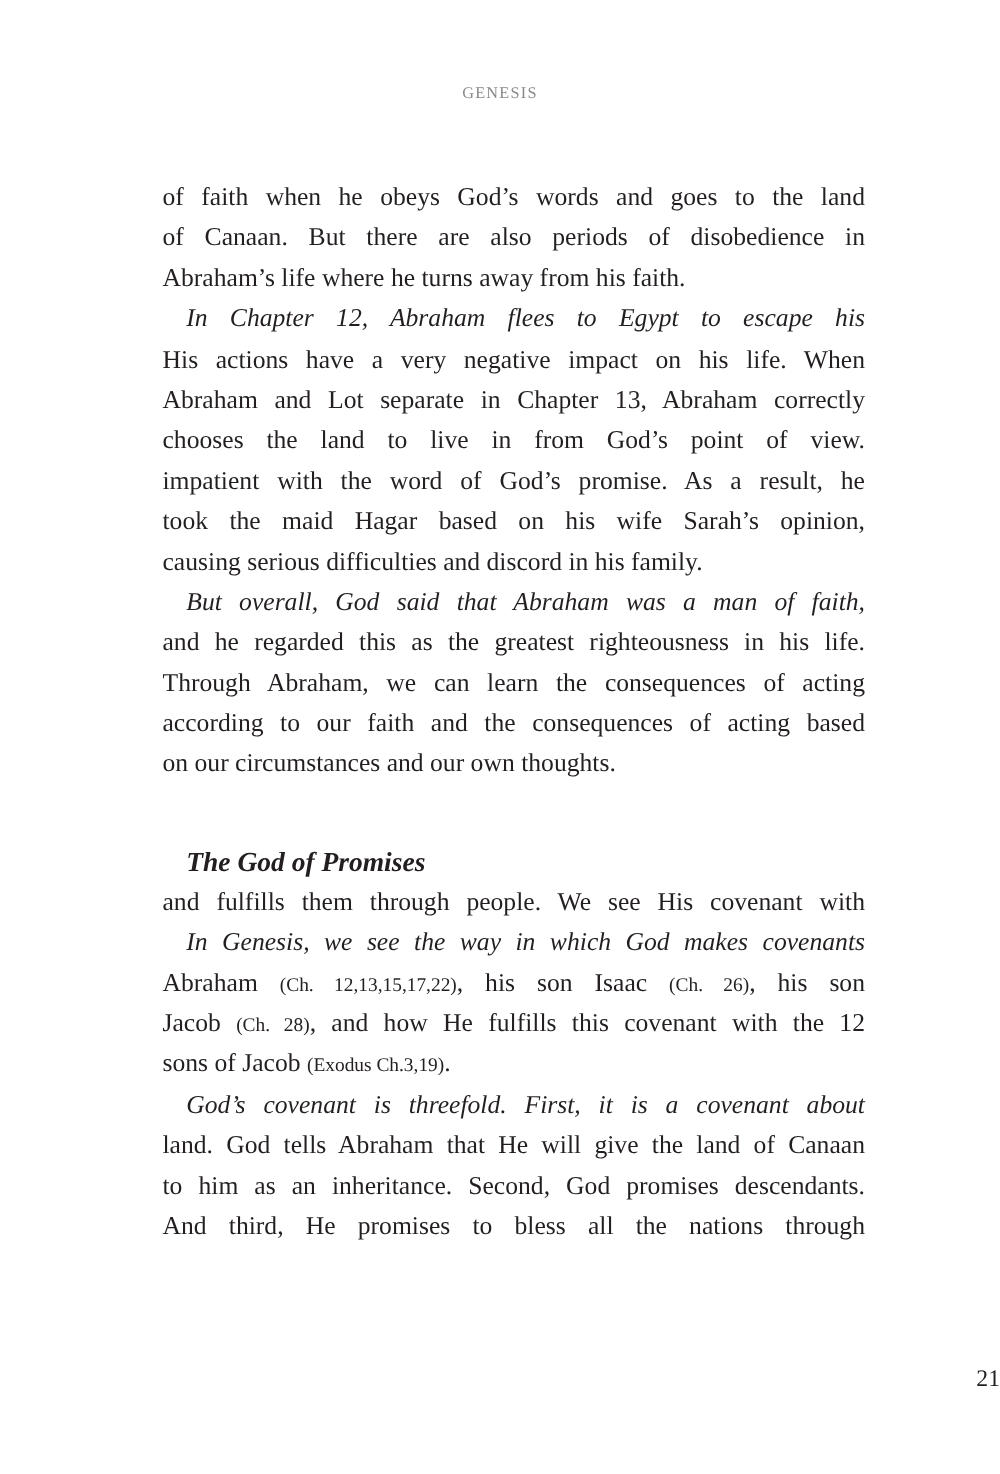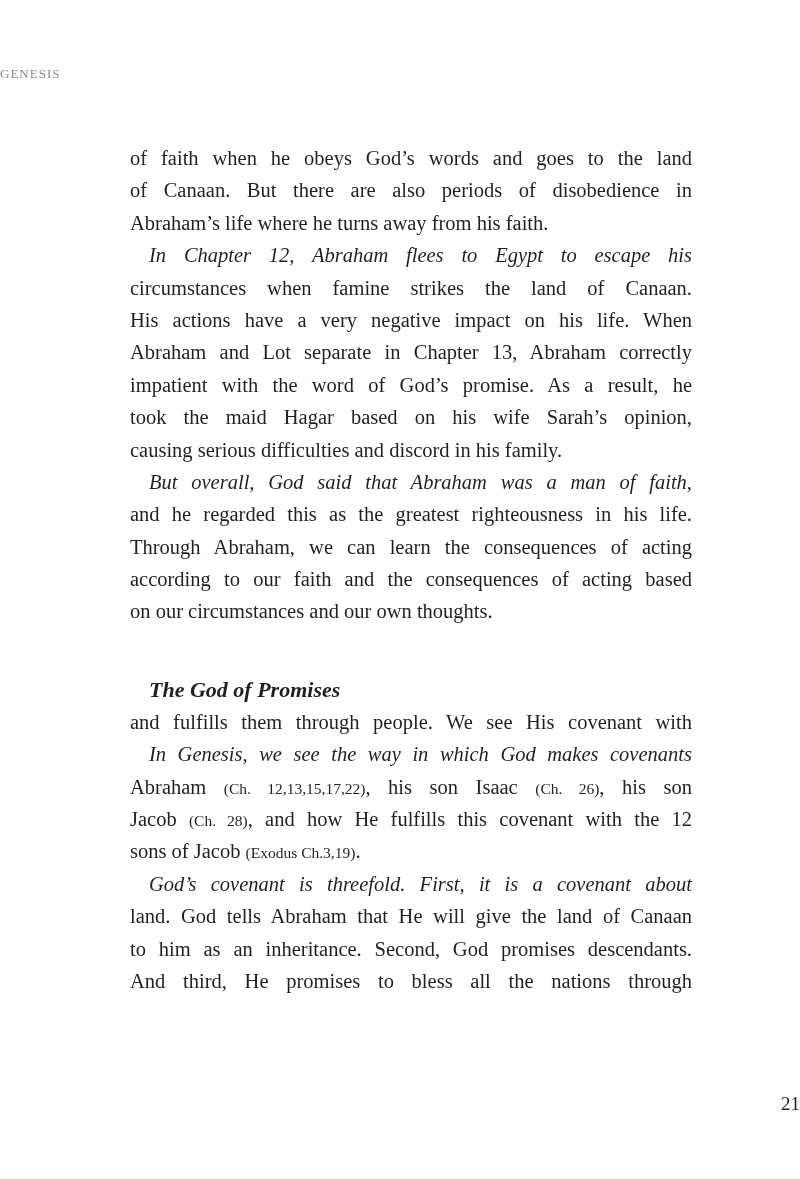--- a/index.html
+++ b/index.html
@@ -13,21 +13,21 @@
       position: relative;
       overflow: hidden;
       font-family: "Liberation Serif", "DejaVu Serif", serif;
       color: #231f20;
     }
     .running-header {
       position: absolute;
       top: 66px;
       left: 0;
       width: 800px;
-      text-align: left;
+      text-align: center;
       font-size: 13px;
       letter-spacing: 1px;
       color: #8a8a8a;
     }
     .text-block {
       position: absolute;
       top: 142px;
       left: 130px;
       width: 562px;
     }
@@ -78,23 +78,23 @@
 <div class="text-block">
 
   <div>
     <span class="line">of faith when he obeys God’s words and goes to the land</span>
     <span class="line">of Canaan. But there are also periods of disobedience in</span>
     <span class="line last">Abraham’s life where he turns away from his faith.</span>
   </div>
 
   <div>
     <span class="line indent">In Chapter 12, Abraham flees to Egypt to escape his</span>
-    <span class="line">circumstances when famine strikes the land of Canaan.</span>
     <span class="line">His actions have a very negative impact on his life. When</span>
     <span class="line">Abraham and Lot separate in Chapter 13, Abraham correctly</span>
+    <span class="line">chooses the land to live in from God’s point of view.</span>
     <span class="line">impatient with the word of God’s promise. As a result, he</span>
     <span class="line">took the maid Hagar based on his wife Sarah’s opinion,</span>
     <span class="line last">causing serious difficulties and discord in his family.</span>
   </div>
 
   <div>
     <span class="line indent">But overall, God said that Abraham was a man of faith,</span>
     <span class="line">and he regarded this as the greatest righteousness in his life.</span>
     <span class="line">Through Abraham, we can learn the consequences of acting</span>
     <span class="line">according to our faith and the consequences of acting based</span>

